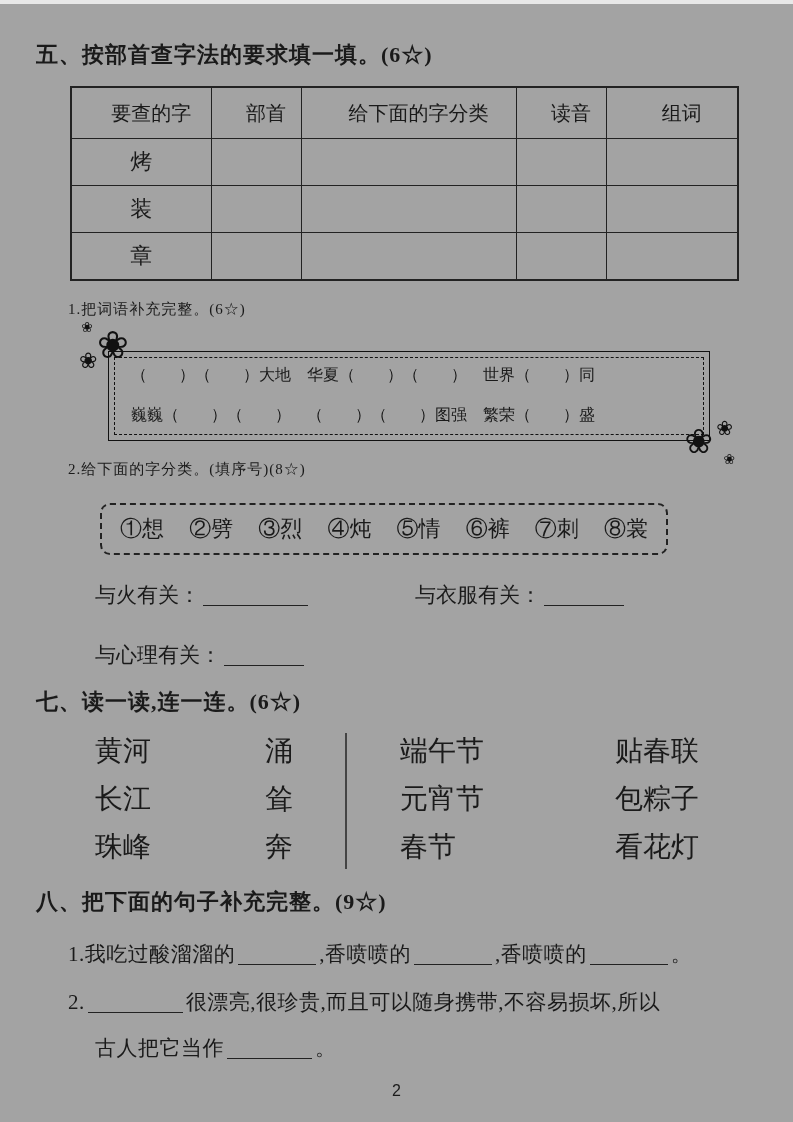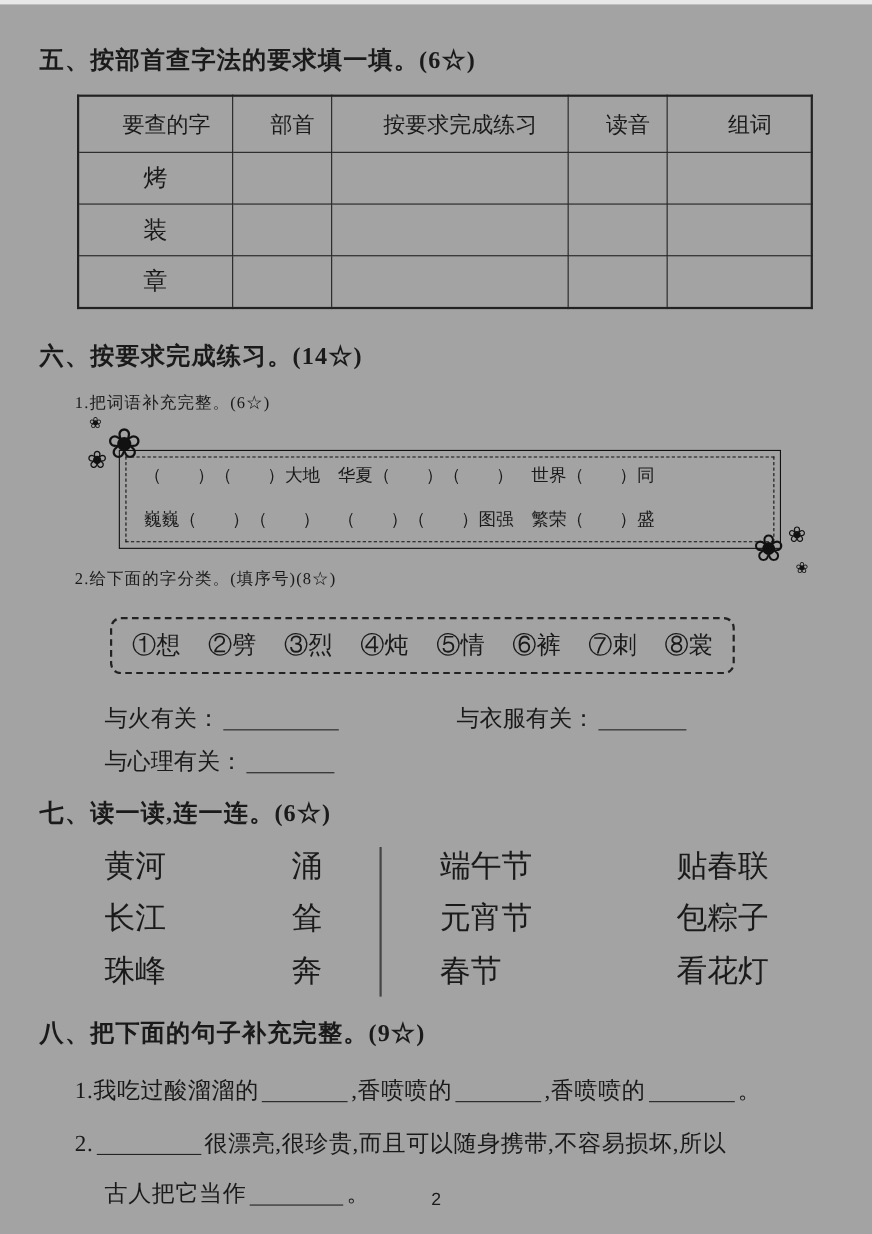--- a/index.html
+++ b/index.html
@@ -93,21 +93,21 @@
     border-radius: 10px;
     display: flex;
     align-items: center;
     justify-content: space-between;
     padding: 0 18px;
     font-size: 22px;
   }
   .cat-grid {
     display: grid;
     grid-template-columns: 320px 1fr;
-    row-gap: 11px;
+    row-gap: 32px;
     margin: 26px 0 0 95px;
     width: 600px;
     font-size: 21px;
     line-height: 28px;
   }
   
   .blank {
     display: inline-block;
     border-bottom: 1.5px solid #222;
     height: 22px;
@@ -167,21 +167,21 @@
       <col class="c1">
         <col class="c2">
         <col class="c3">
         <col class="c4">
         <col class="c5">
     </colgroup>
     <tbody>
         <tr>
       <th>要查的字</th>
       <th>部首</th>
-      <th>按要求完成练习</th>
+      <th>给下面的字分类</th>
       <th>读音</th>
       <th>组词</th>
     </tr>
     <tr>
       <td>烤</td>
       <td></td>
       <td></td>
       <td></td>
       <td></td>
     </tr>
@@ -195,21 +195,20 @@
     <tr>
       <td>章</td>
       <td></td>
       <td></td>
       <td></td>
       <td></td>
     </tr>
   </tbody>
     </table>
 
-  <div class="sec-heading h6">六、按要求完成练习。(14☆)</div>
   <div class="sub-heading">1.把词语补充完整。(6☆)</div>
 
   <div class="deco-box">
     <span class="flower f-tl1">❀</span>
     <span class="flower f-tl2">❀</span>
     <span class="flower f-tl3">❀</span>
     <span class="flower f-br1">❀</span>
     <span class="flower f-br2">❀</span>
     <span class="flower f-br3">❀</span>
     <div class="deco-inner"></div>

